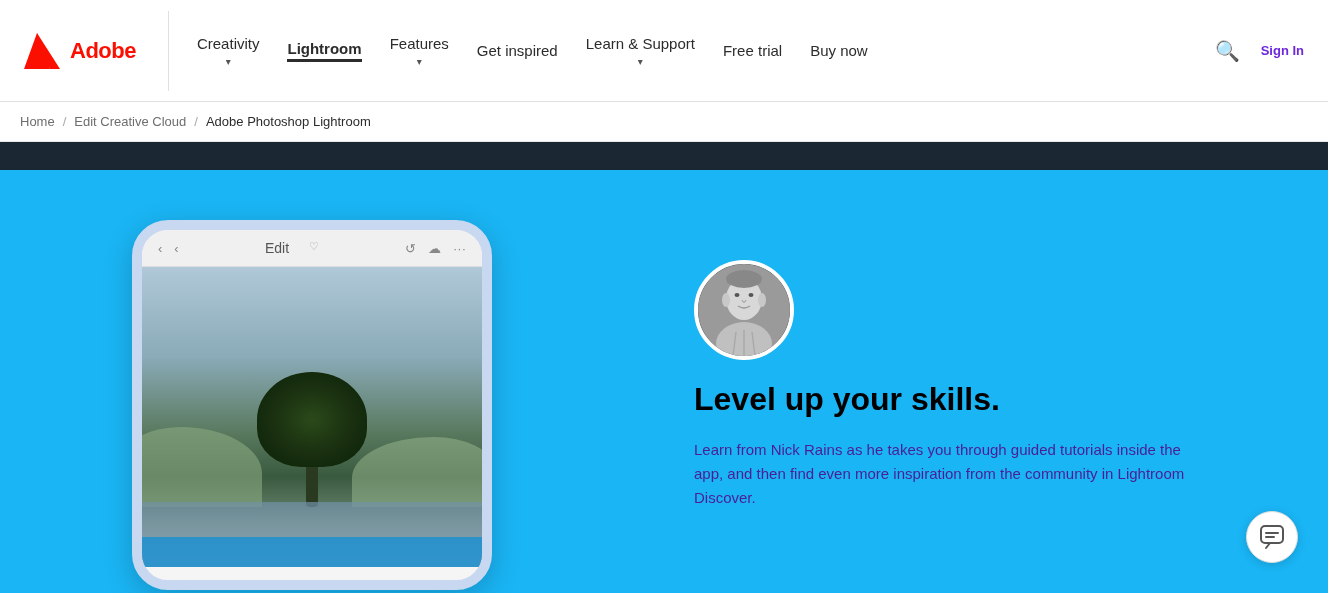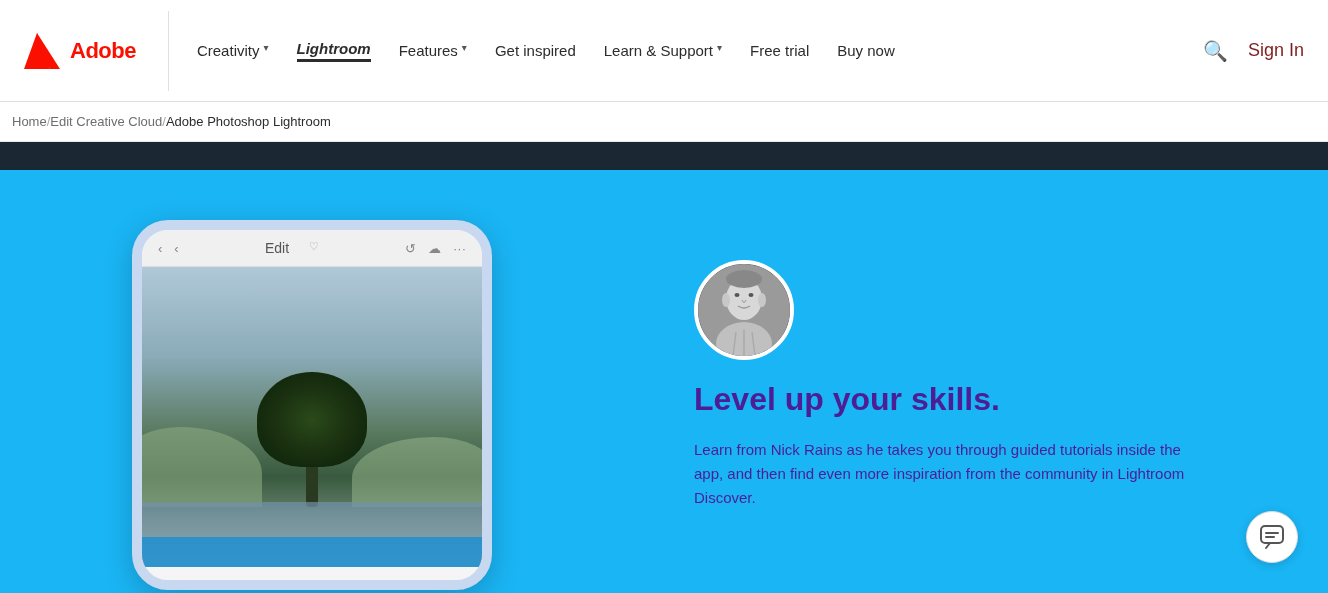--- a/index.html
+++ b/index.html
@@ -46,27 +46,28 @@
       gap: 28px;
       flex: 1;
     }
     .nav-link {
       font-size: 15px;
       color: #2c2c2c;
       text-decoration: none;
       cursor: pointer;
       white-space: nowrap;
       display: flex;
+      align-items: center;
       gap: 4px;
+      flex-direction: column;
     }
     .nav-link.active {
       font-weight: 700;
       border-bottom: 3px solid #2c2c2c;
       padding-bottom: 2px;
-      font-style: italic;
     }
     .nav-link .chevron {
       font-size: 10px;
       color: #555;
     }
     .nav-actions {
       display: flex;
       align-items: center;
       gap: 20px;
       flex-shrink: 0;
@@ -81,31 +82,33 @@
       font-weight: 600;
       cursor: pointer;
       white-space: nowrap;
     }
     .nav-search-icon {
       font-size: 20px;
       color: #2c2c2c;
       cursor: pointer;
     }
     .nav-signin {
-      font-size: 18px;
-      color: #7f1d1d;
+      font-size: 13px;
+      color: #6d28d9;
       cursor: pointer;
       text-decoration: none;
+      font-weight: bold;
     }
 
     
     .breadcrumb {
       display: flex;
       align-items: center;
-      padding: 12px 12px;
+      gap: 8px;
+      padding: 12px 20px;
       background: #fff;
       font-size: 13px;
       color: #6e6e6e;
       border-bottom: 1px solid #e8e8e8;
     }
     .breadcrumb a {
       color: #6e6e6e;
       text-decoration: none;
     }
     .breadcrumb .sep { color: #aaa; }
@@ -259,21 +262,21 @@
       overflow: hidden;
       background: #555;
       border: 4px solid #fff;
       display: flex;
       align-items: center;
       justify-content: center;
     }
     .hero-headline {
       font-size: 32px;
       font-weight: 700;
-      color: #4c1d95;
+      color: #000000;
       line-height: 1.2;
     }
     .hero-subtext {
       font-size: 15px;
       color: #4c1d95;
       line-height: 1.6;
       max-width: 520px;
     }
 
     

